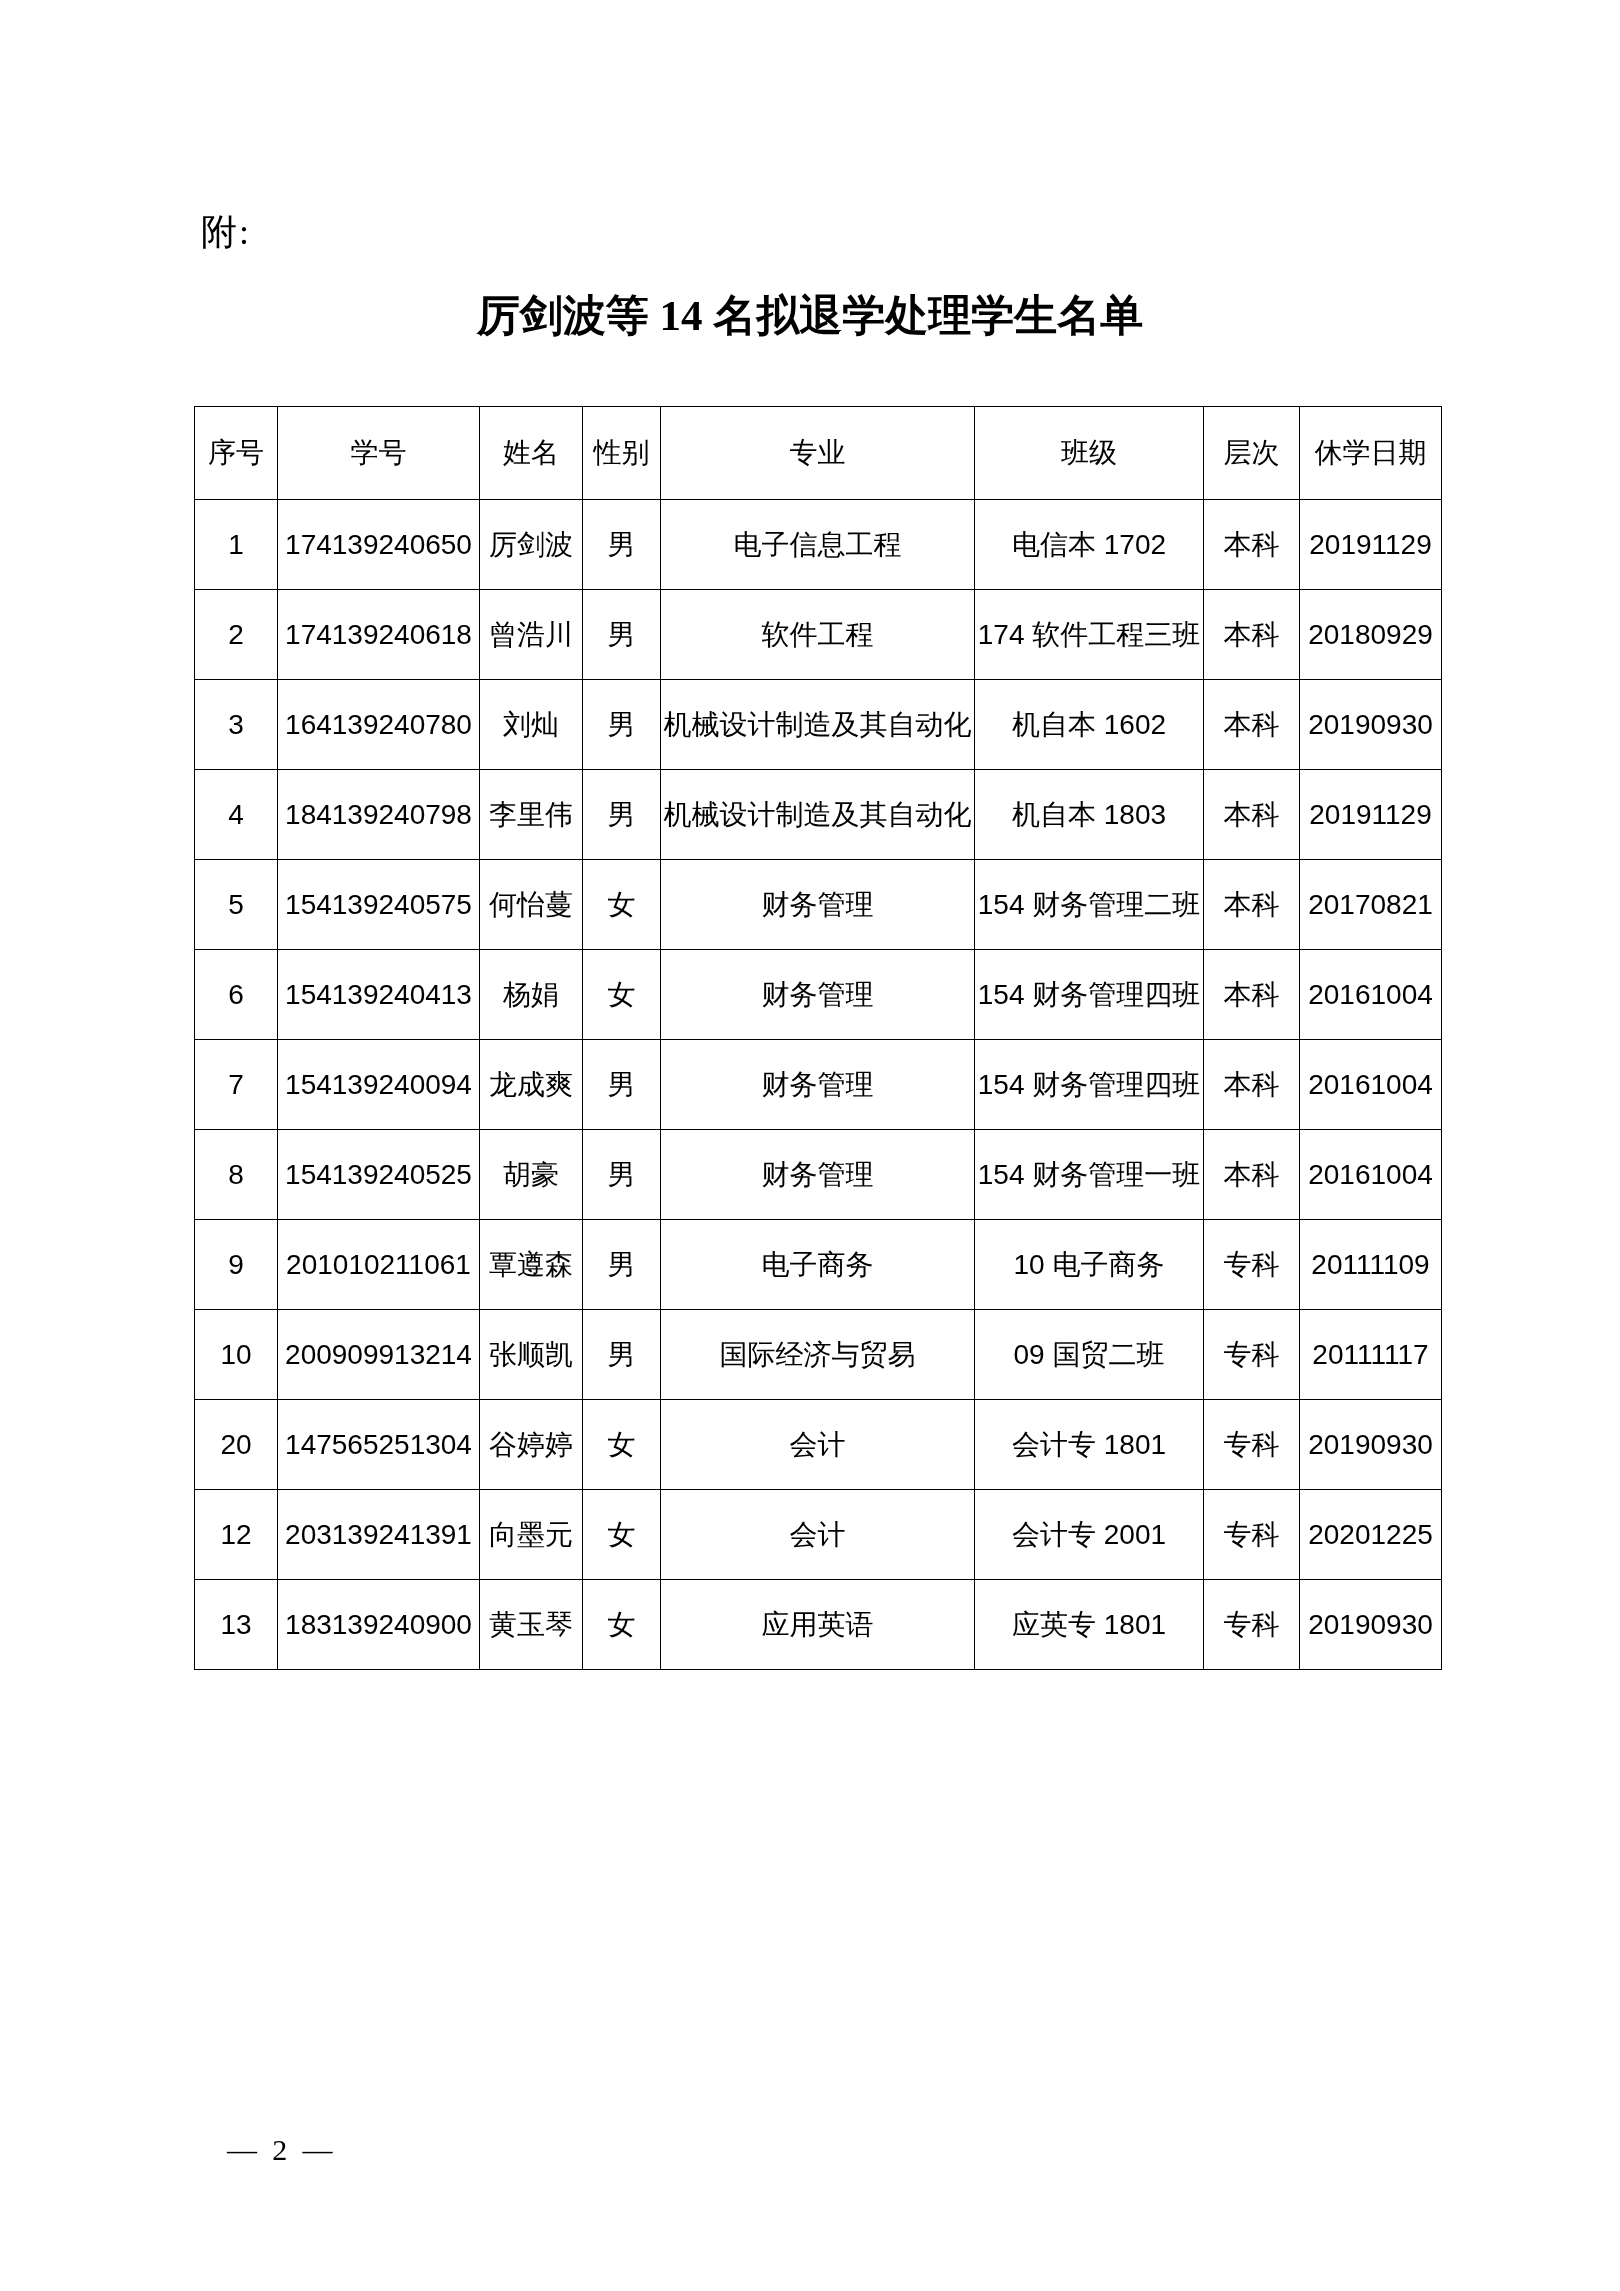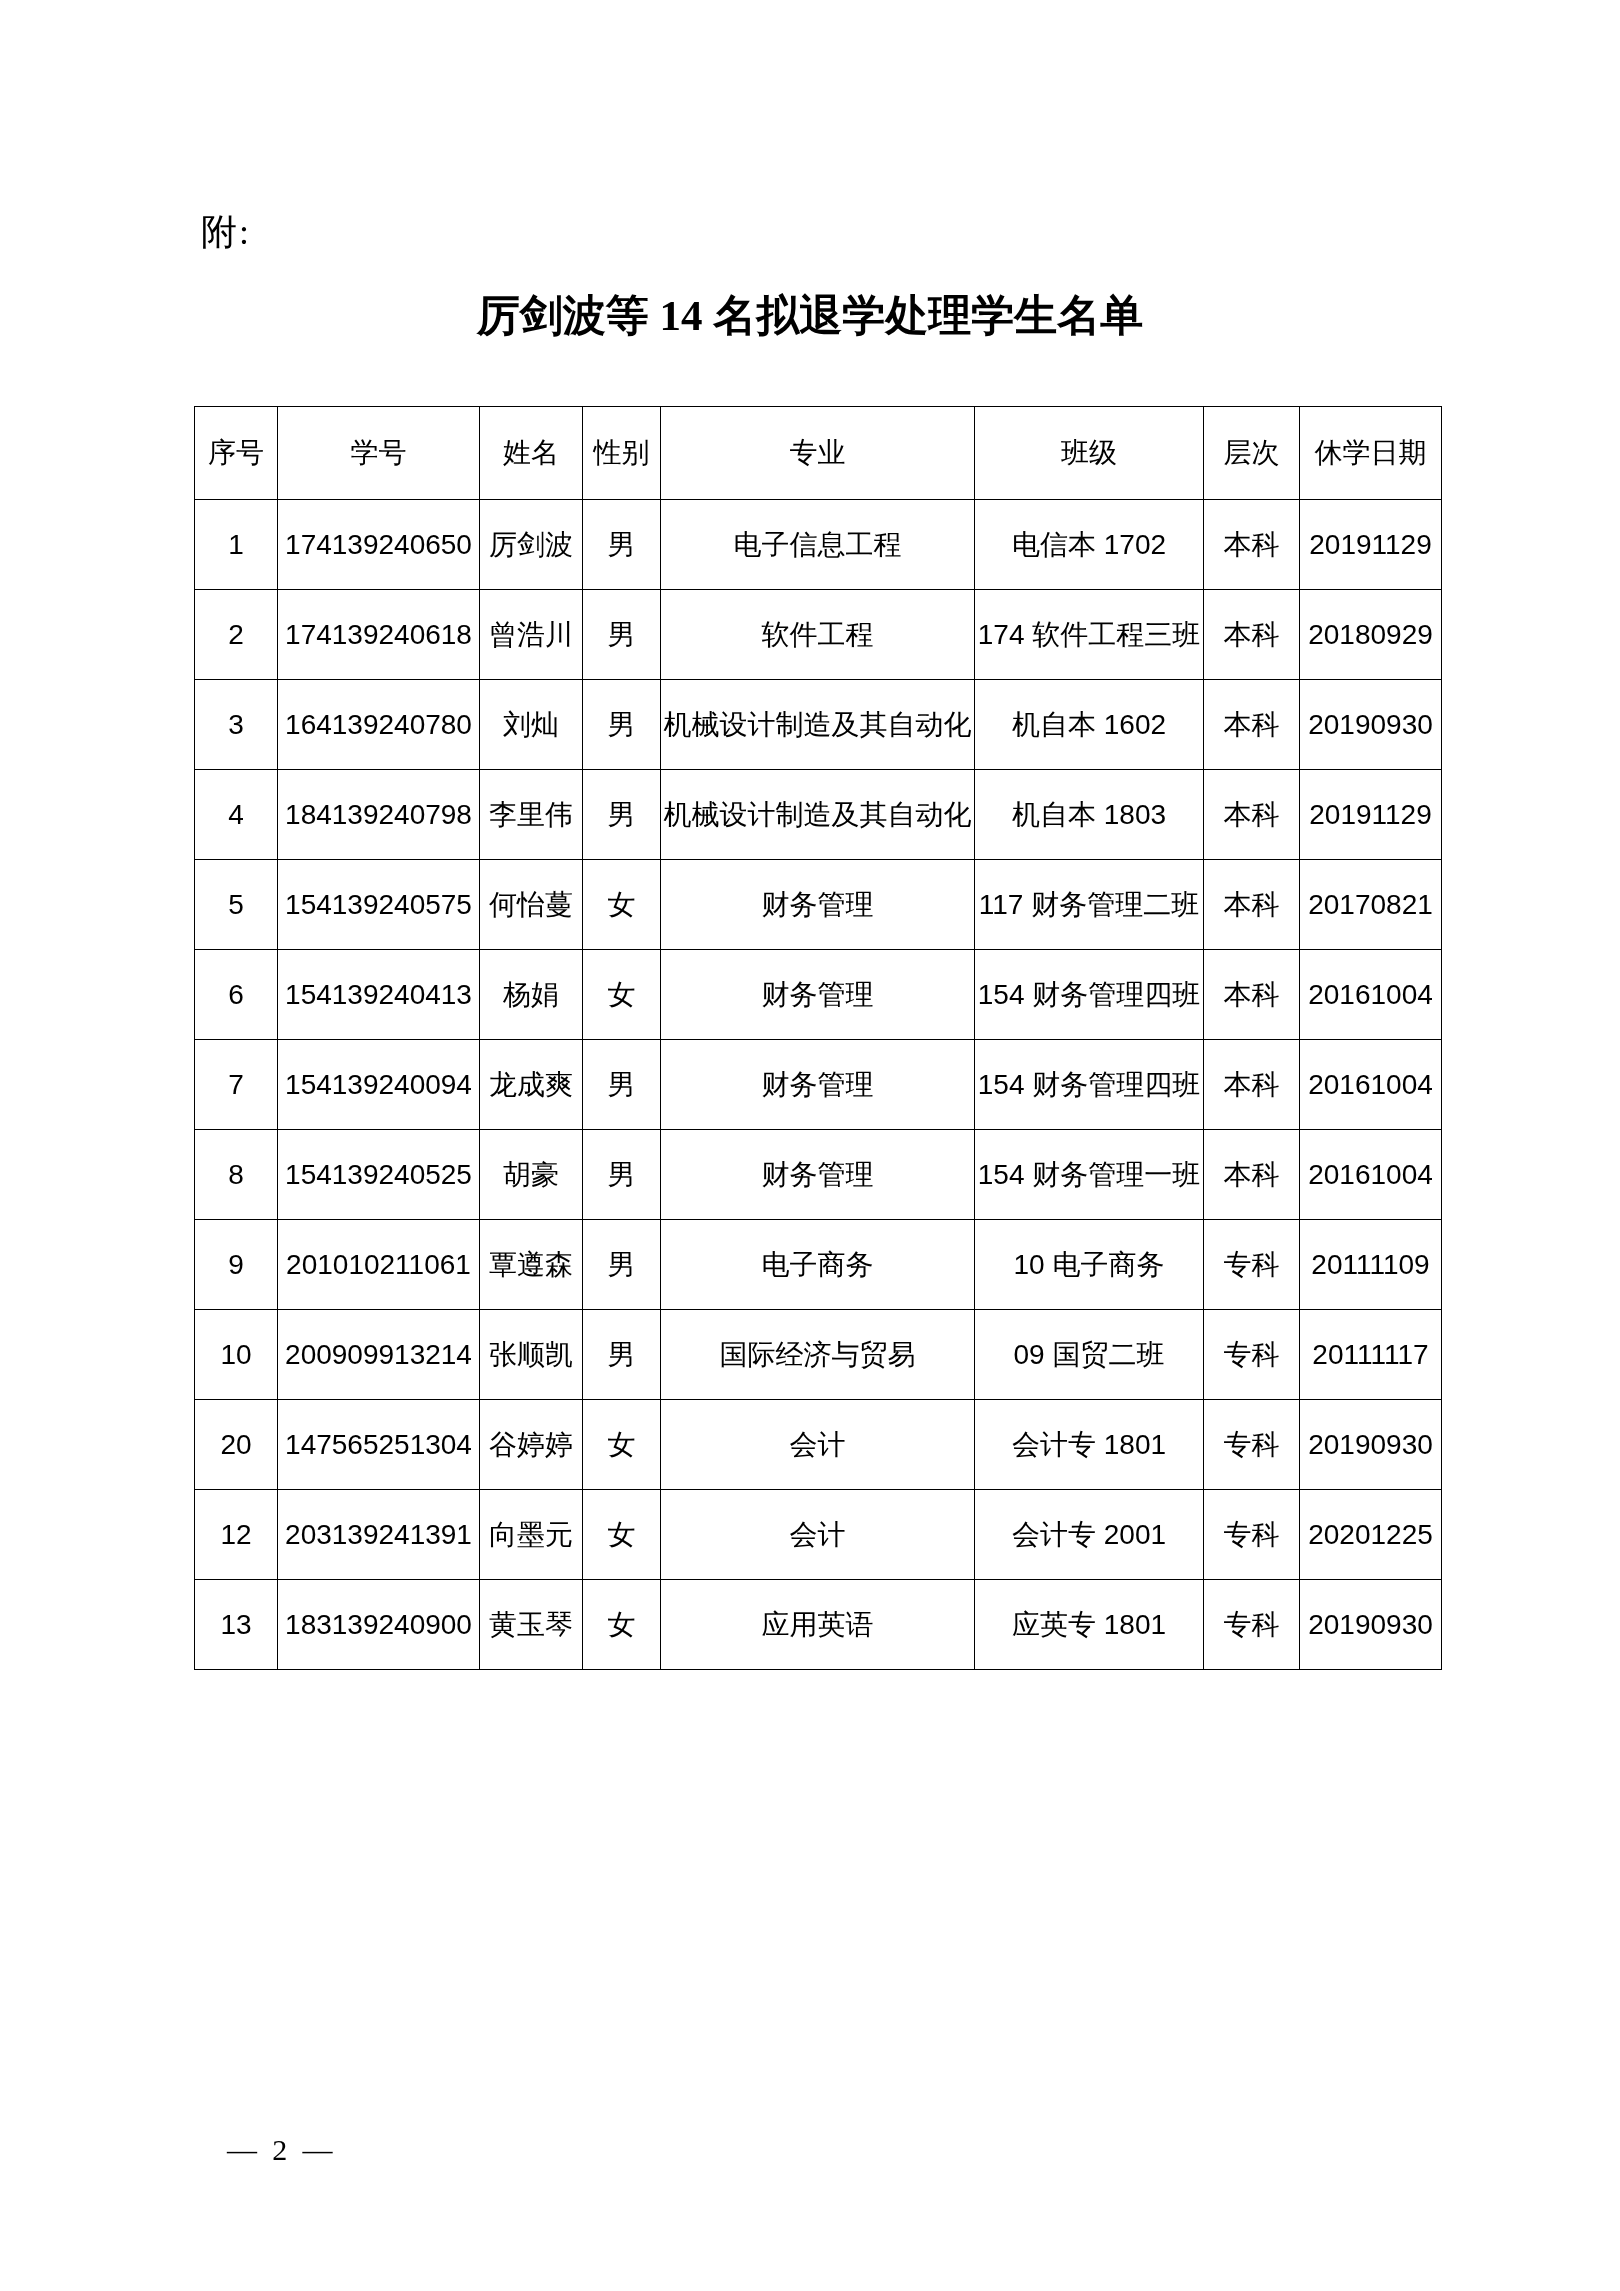--- a/index.html
+++ b/index.html
@@ -141,21 +141,21 @@
           <td>机自本 1803</td>
           <td>本科</td>
           <td>20191129</td>
         </tr>
         <tr>
           <td>5</td>
           <td>154139240575</td>
           <td>何怡蔓</td>
           <td>女</td>
           <td>财务管理</td>
-          <td>117 财务管理二班</td>
+          <td>154 财务管理二班</td>
           <td>本科</td>
           <td>20170821</td>
         </tr>
         <tr>
           <td>6</td>
           <td>154139240413</td>
           <td>杨娟</td>
           <td>女</td>
           <td>财务管理</td>
           <td>154 财务管理四班</td>

